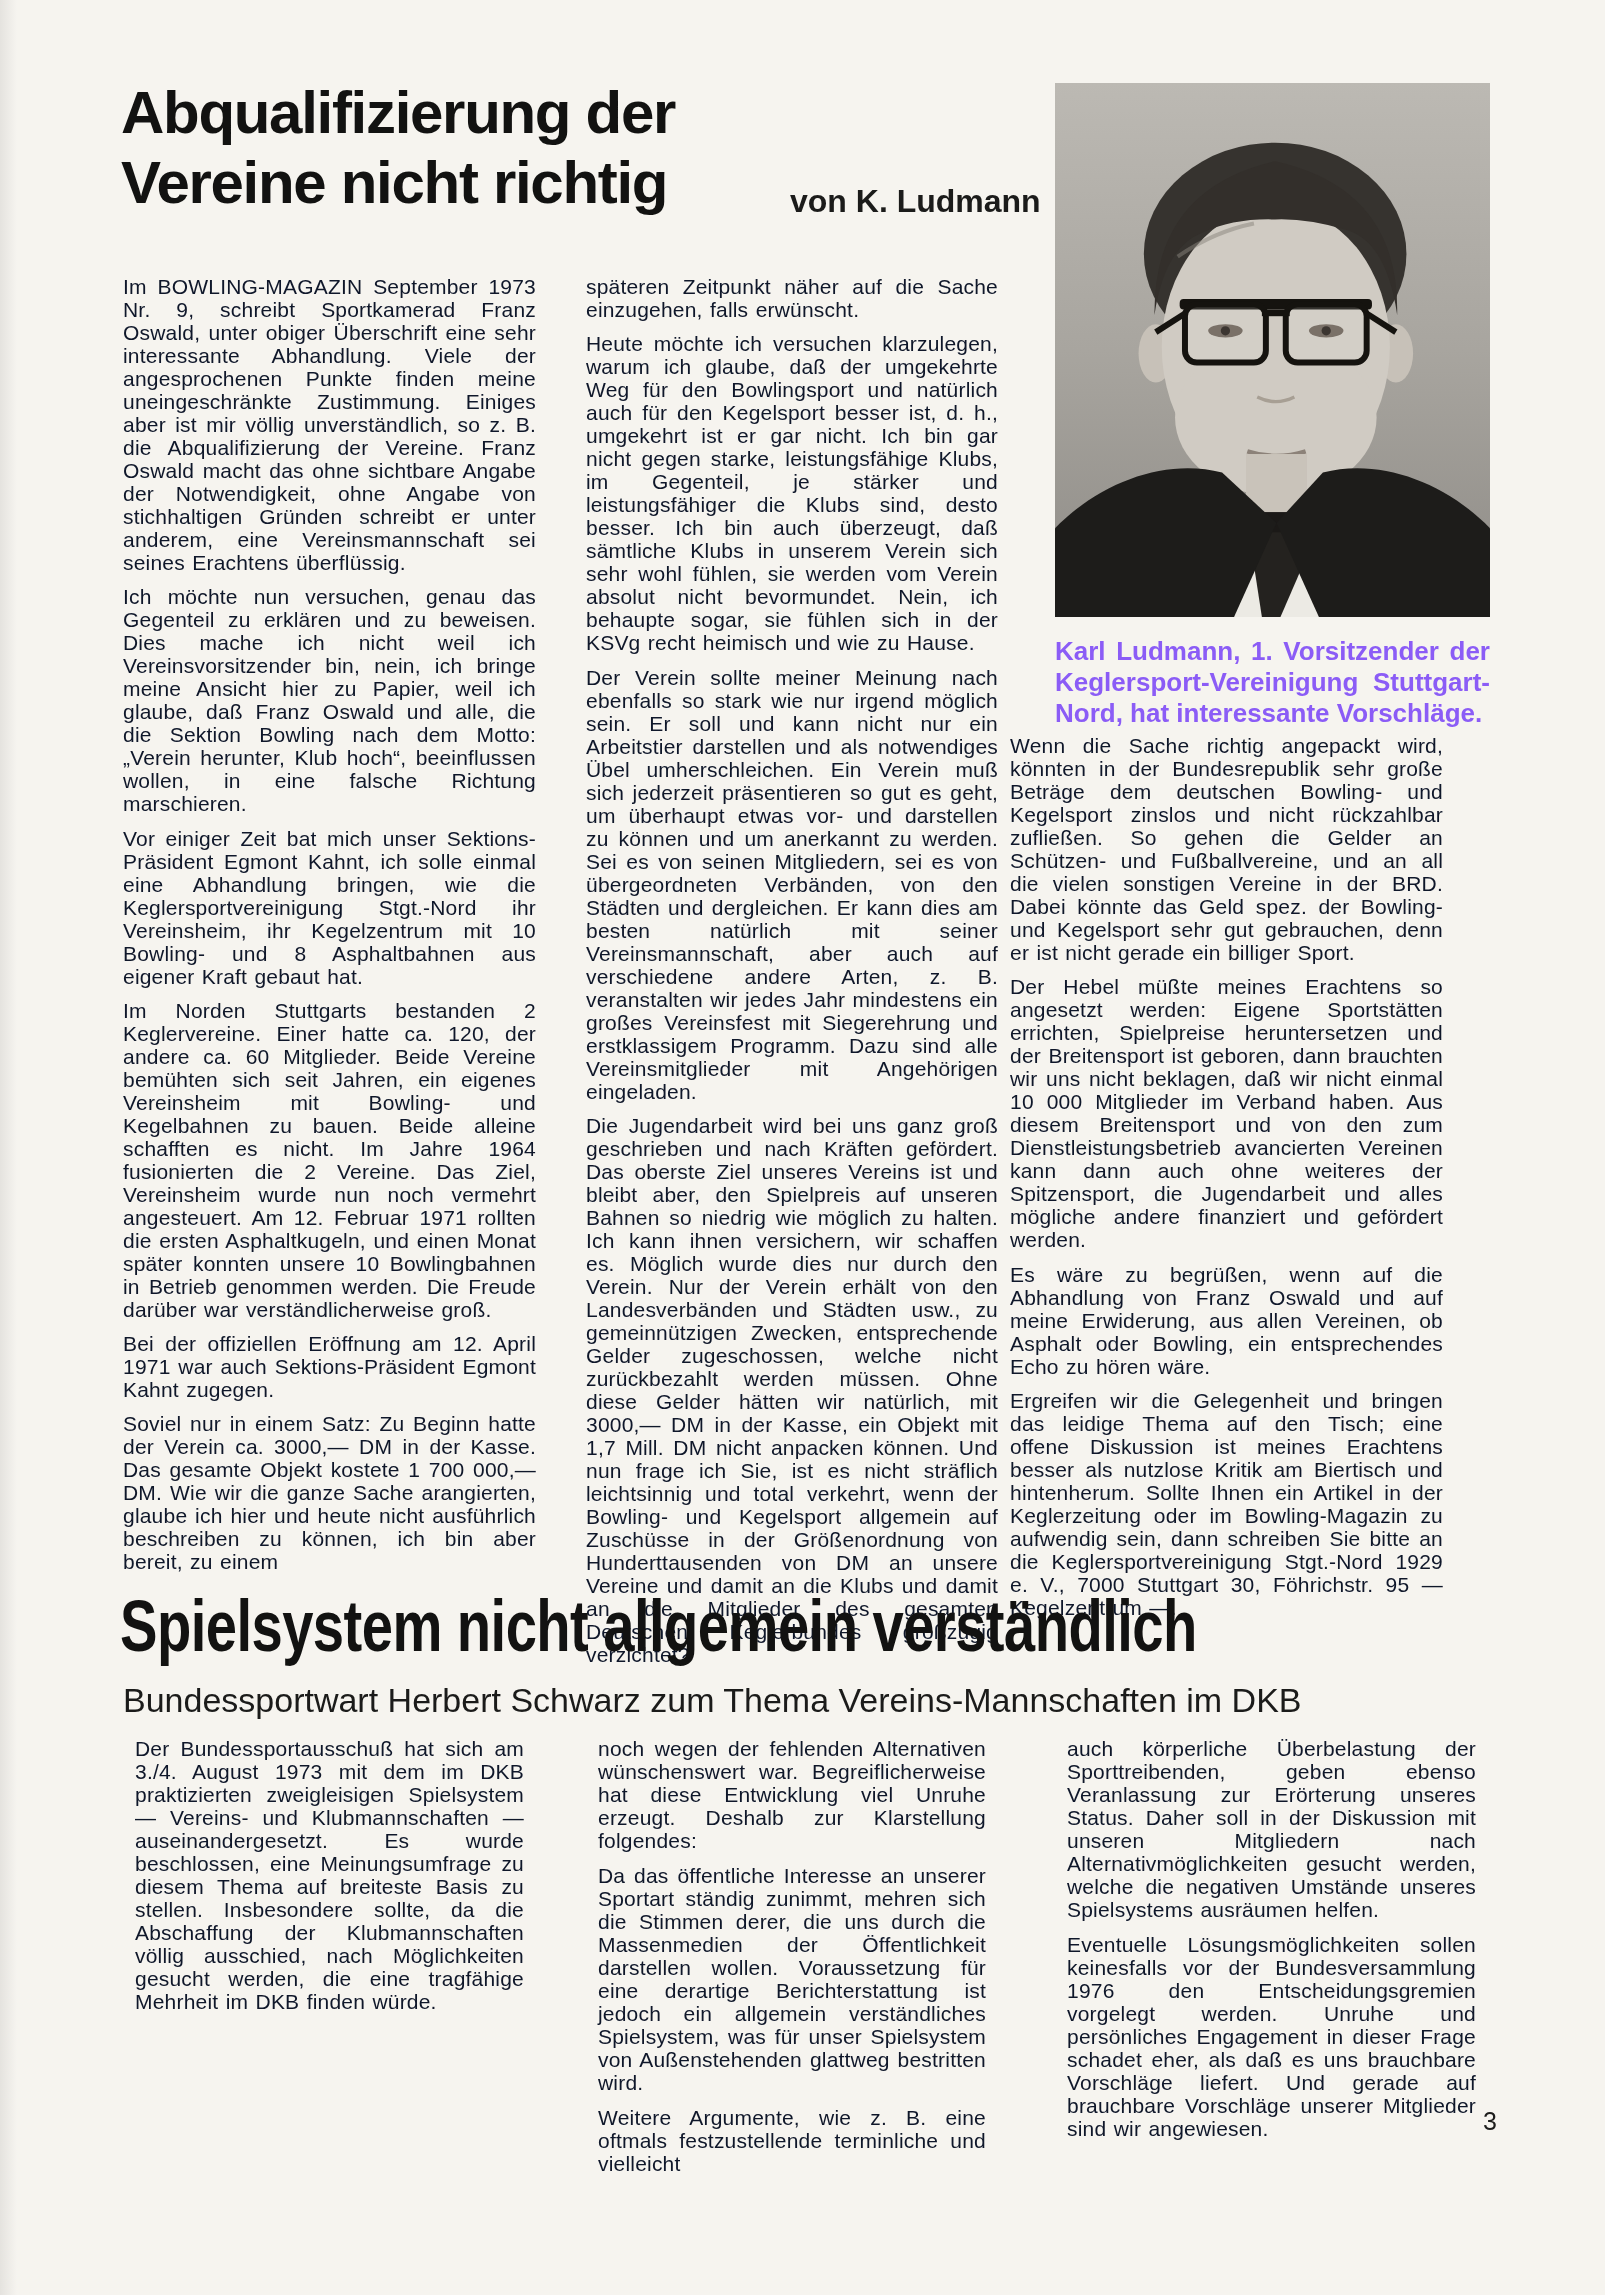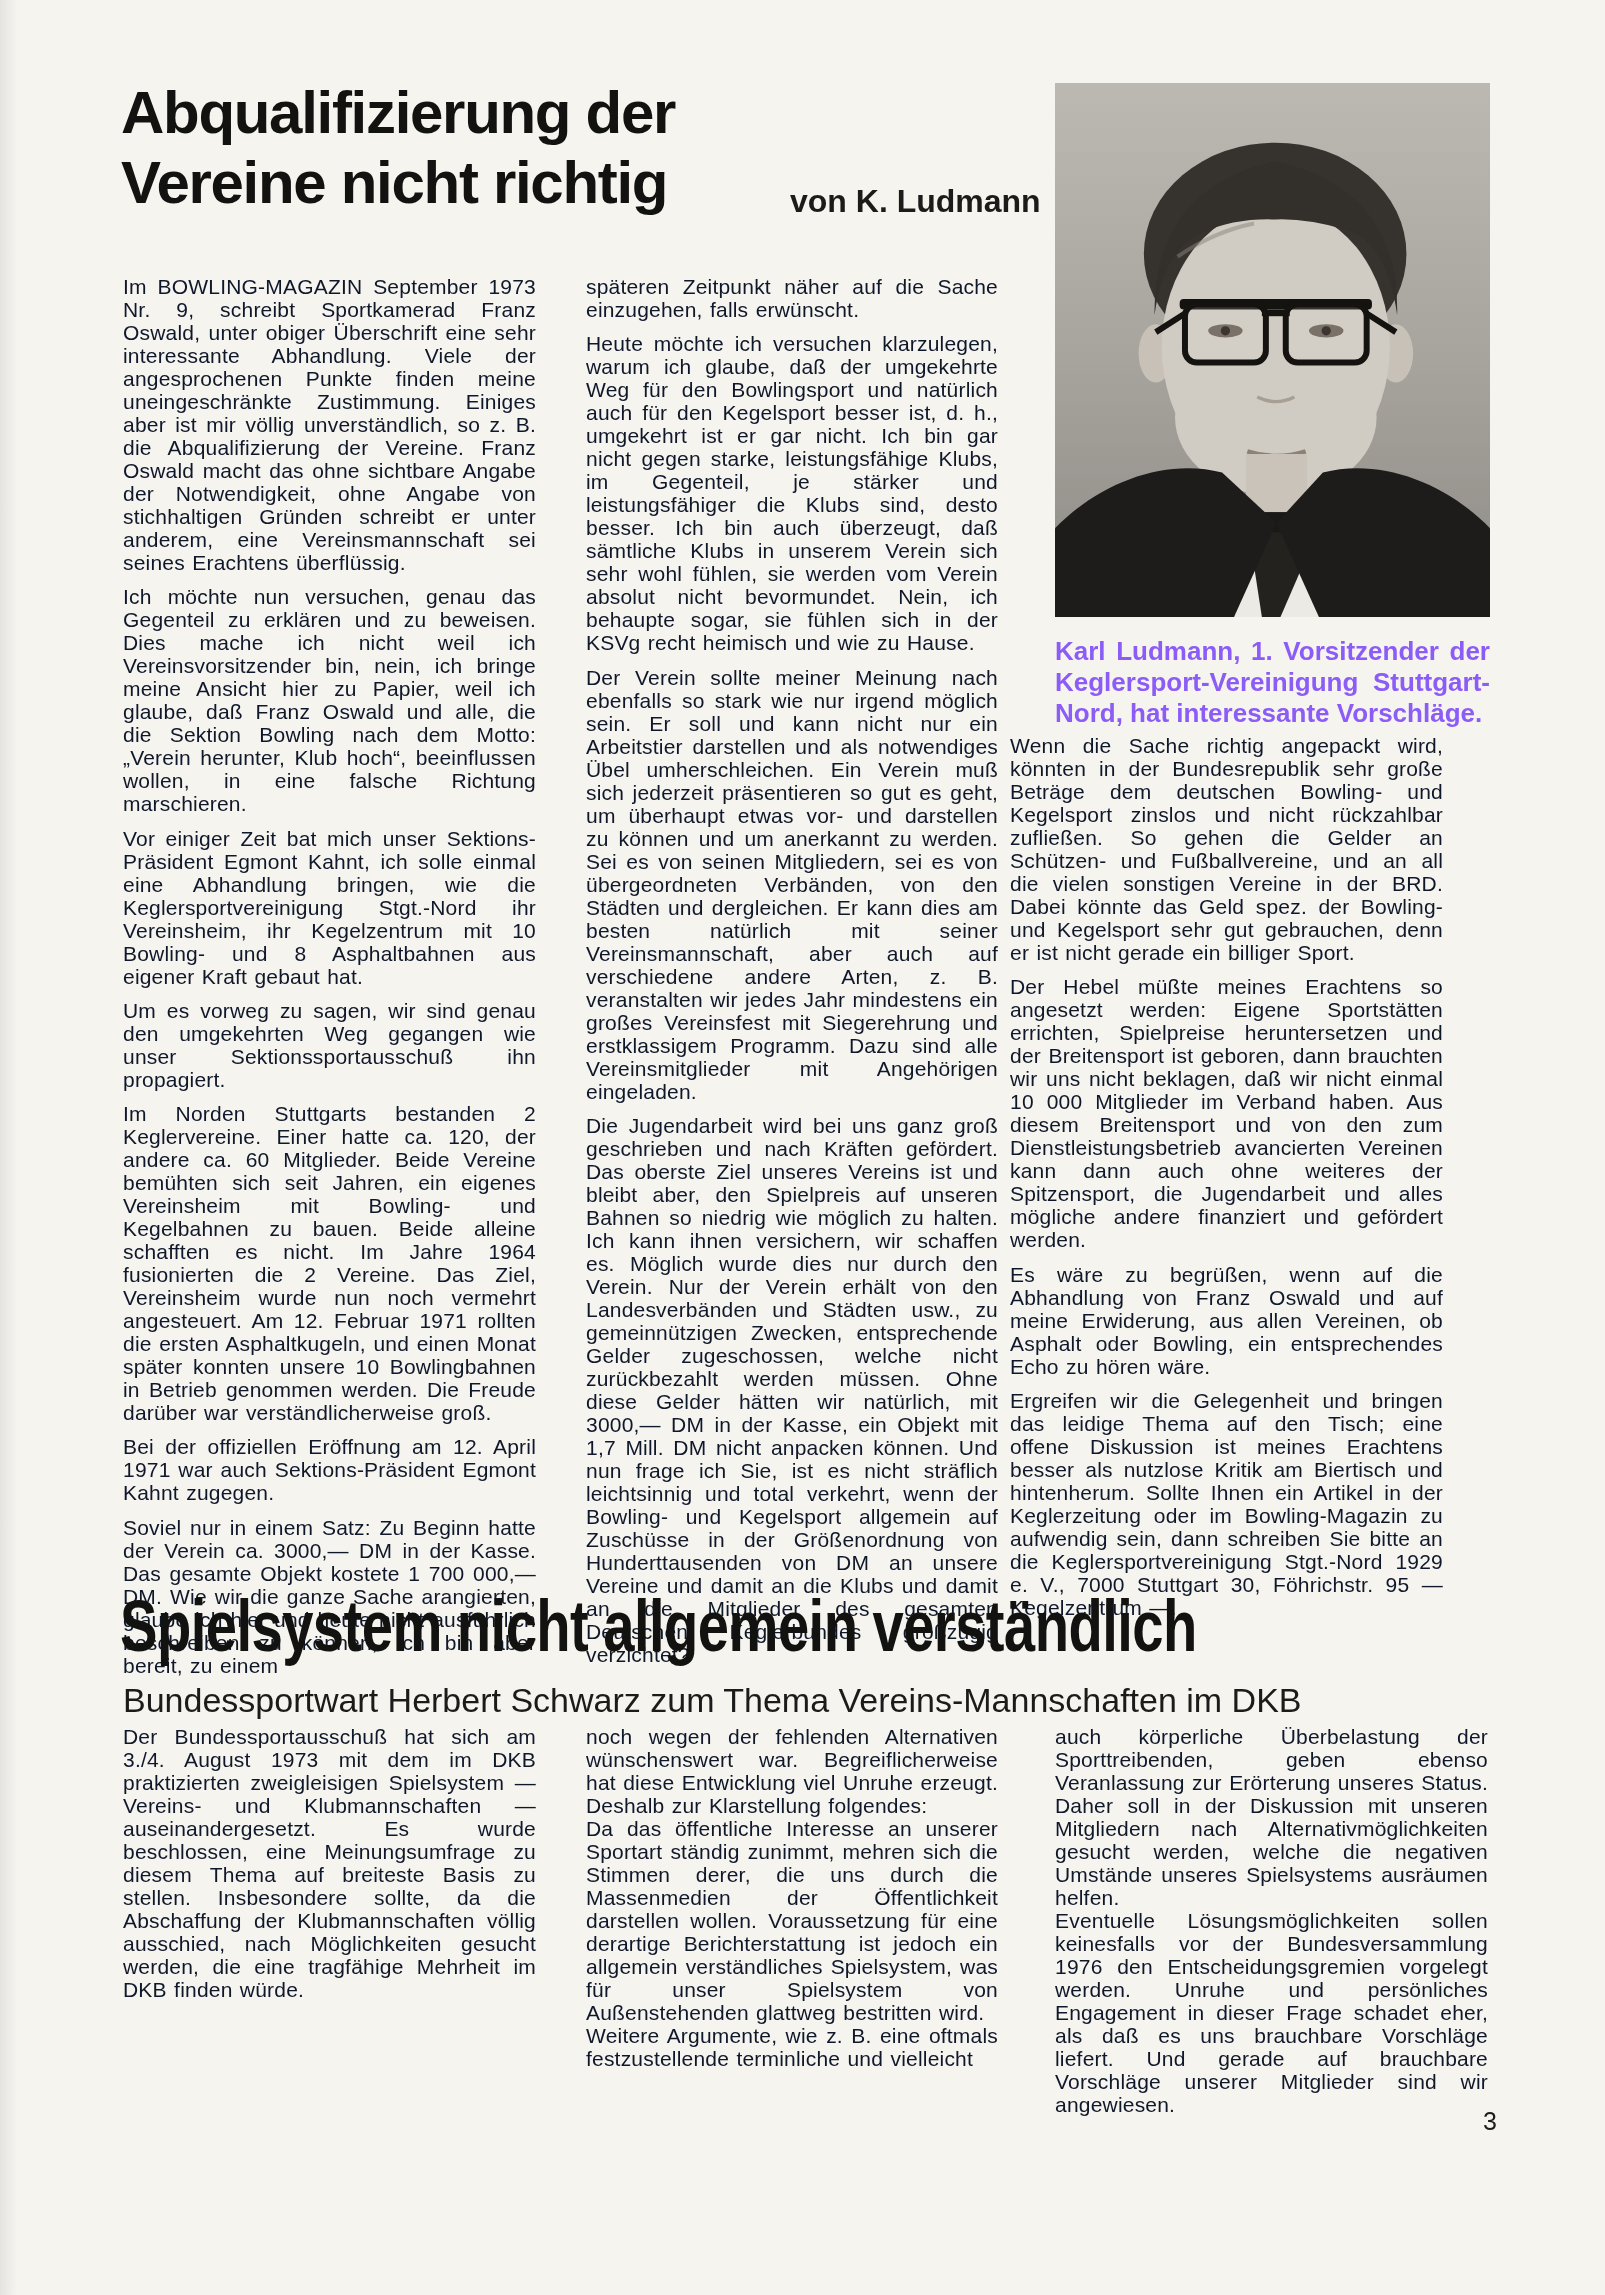--- a/index.html
+++ b/index.html
@@ -37,21 +37,21 @@
     text-align:justify; color:#8b5cf6;
   }
   
   .col{
     position:absolute;
     font-size:21px; line-height:23px;
     letter-spacing:0.2px; word-spacing:1.3px;
     text-align:justify; color:#0f172a;
   }
   .col p{ margin:0 0 11.3px 0; }
-  .col.tight p{ margin:0; }
+  .col.tight p{ margin:12px; }
   #a1c1{ left:123px;  top:275px;  width:413px; }
   #a1c2{ left:586px;  top:275px;  width:412px; }
   #a1c3{ left:1010px; top:734px; width:433px; }
   
   .a2-title{
     position:absolute; left:120px; top:1587px; margin:0;
     font-size:72px; font-weight:bold; line-height:79px;
     letter-spacing:-0.7px; white-space:nowrap; color:#121211;
     transform:scaleX(0.78); transform-origin:left top;
   }
@@ -131,21 +131,20 @@
       <path d="M0,806 L0,672 C70,600 170,566 252,588 L334,664 L270,806 Z" fill="#1d1c1a"></path>
       <path d="M656,806 L656,672 C586,600 486,566 404,588 L334,664 L398,806 Z" fill="#1d1c1a"></path>
     </svg>
     <figcaption class="photo-caption">Karl Ludmann, 1. Vorsitzender der Keglersport-Vereinigung Stuttgart-Nord, hat interessante Vorschläge.</figcaption>
   </figure>
 
   <div class="col" id="a1c1">
     <p>Im BOWLING-MAGAZIN September 1973 Nr. 9, schreibt Sportkamerad Franz Oswald, unter obiger Überschrift eine sehr interessante Abhandlung. Viele der angesprochenen Punkte finden meine uneingeschränkte Zustimmung. Einiges aber ist mir völlig unverständlich, so z. B. die Abqualifizierung der Vereine. Franz Oswald macht das ohne sichtbare Angabe der Notwendigkeit, ohne Angabe von stichhaltigen Gründen schreibt er unter anderem, eine Vereinsmannschaft sei seines Erachtens überflüssig.</p>
     <p>Ich möchte nun versuchen, genau das Gegenteil zu erklären und zu beweisen. Dies mache ich nicht weil ich Vereinsvorsitzender bin, nein, ich bringe meine Ansicht hier zu Papier, weil ich glaube, daß Franz Oswald und alle, die die Sektion Bowling nach dem Motto: „Verein herunter, Klub hoch“, beeinflussen wollen, in eine falsche Richtung marschieren.</p>
     <p>Vor einiger Zeit bat mich unser Sektions-Präsident Egmont Kahnt, ich solle einmal eine Abhandlung bringen, wie die Keglersportvereinigung Stgt.-Nord ihr Vereinsheim, ihr Kegelzentrum mit 10 Bowling- und 8 Asphaltbahnen aus eigener Kraft gebaut hat.</p>
-    <p>Um es vorweg zu sagen, wir sind genau den umgekehrten Weg gegangen wie unser Sektionssportausschuß ihn propagiert.</p>
     <p>Im Norden Stuttgarts bestanden 2 Keglervereine. Einer hatte ca. 120, der andere ca. 60 Mitglieder. Beide Vereine bemühten sich seit Jahren, ein eigenes Vereinsheim mit Bowling- und Kegelbahnen zu bauen. Beide alleine schafften es nicht. Im Jahre 1964 fusionierten die 2 Vereine. Das Ziel, Vereinsheim wurde nun noch vermehrt angesteuert. Am 12. Februar 1971 rollten die ersten Asphaltkugeln, und einen Monat später konnten unsere 10 Bowlingbahnen in Betrieb genommen werden. Die Freude darüber war verständlicherweise groß.</p>
     <p>Bei der offiziellen Eröffnung am 12. April 1971 war auch Sektions-Präsident Egmont Kahnt zugegen.</p>
     <p>Soviel nur in einem Satz: Zu Beginn hatte der Verein ca. 3000,— DM in der Kasse. Das gesamte Objekt kostete 1 700 000,— DM. Wie wir die ganze Sache arangierten, glaube ich hier und heute nicht ausführlich beschreiben zu können, ich bin aber bereit, zu einem</p>
   </div>
 
   <div class="col" id="a1c2">
     <p>späteren Zeitpunkt näher auf die Sache einzugehen, falls erwünscht.</p>
     <p>Heute möchte ich versuchen klarzulegen, warum ich glaube, daß der umgekehrte Weg für den Bowlingsport und natürlich auch für den Kegelsport besser ist, d. h., umgekehrt ist er gar nicht. Ich bin gar nicht gegen starke, leistungsfähige Klubs, im Gegenteil, je stärker und leistungsfähiger die Klubs sind, desto besser. Ich bin auch überzeugt, daß sämtliche Klubs in unserem Verein sich sehr wohl fühlen, sie werden vom Verein absolut nicht bevormundet. Nein, ich behaupte sogar, sie fühlen sich in der KSVg recht heimisch und wie zu Hause.</p>
     <p>Der Verein sollte meiner Meinung nach ebenfalls so stark wie nur irgend möglich sein. Er soll und kann nicht nur ein Arbeitstier darstellen und als notwendiges Übel umherschleichen. Ein Verein muß sich jederzeit präsentieren so gut es geht, um überhaupt etwas vor- und darstellen zu können und um anerkannt zu werden. Sei es von seinen Mitgliedern, sei es von übergeordneten Verbänden, von den Städten und dergleichen. Er kann dies am besten natürlich mit seiner Vereinsmannschaft, aber auch auf verschiedene andere Arten, z. B. veranstalten wir jedes Jahr mindestens ein großes Vereinsfest mit Siegerehrung und erstklassigem Programm. Dazu sind alle Vereinsmitglieder mit Angehörigen eingeladen.</p>
     <p>Die Jugendarbeit wird bei uns ganz groß geschrieben und nach Kräften gefördert. Das oberste Ziel unseres Vereins ist und bleibt aber, den Spielpreis auf unseren Bahnen so niedrig wie möglich zu halten. Ich kann ihnen versichern, wir schaffen es. Möglich wurde dies nur durch den Verein. Nur der Verein erhält von den Landesverbänden und Städten usw., zu gemeinnützigen Zwecken, entsprechende Gelder zugeschossen, welche nicht zurückbezahlt werden müssen. Ohne diese Gelder hätten wir natürlich, mit 3000,— DM in der Kasse, ein Objekt mit 1,7 Mill. DM nicht anpacken können. Und nun frage ich Sie, ist es nicht sträflich leichtsinnig und total verkehrt, wenn der Bowling- und Kegelsport allgemein auf Zuschüsse in der Größenordnung von Hunderttausenden von DM an unsere Vereine und damit an die Klubs und damit an die Mitglieder des gesamten Deutschen Keglerbundes großzügig verzichtet?</p>

